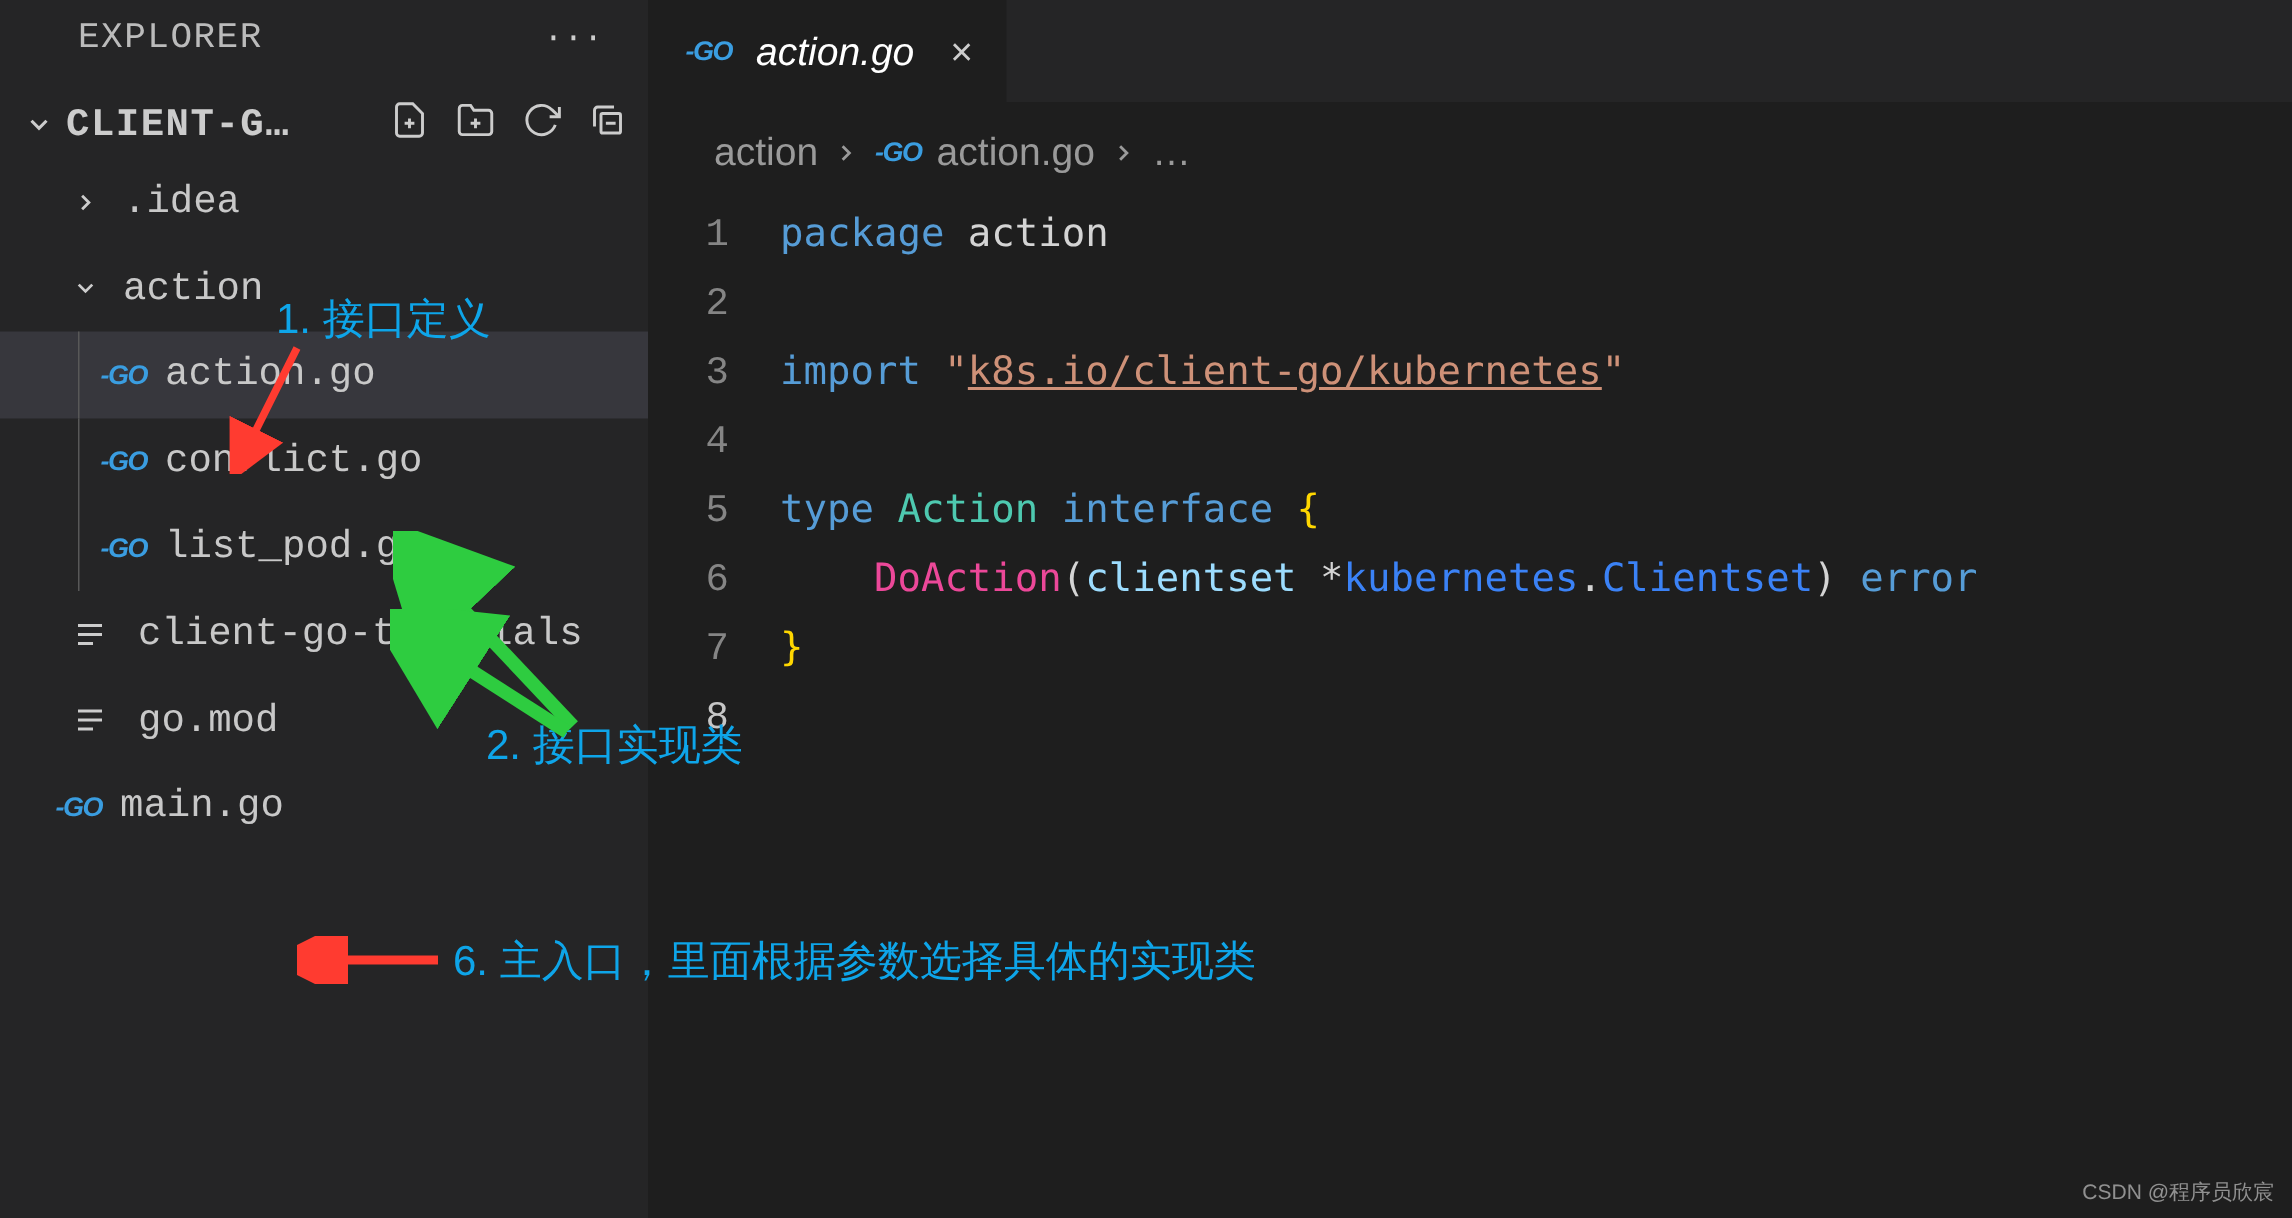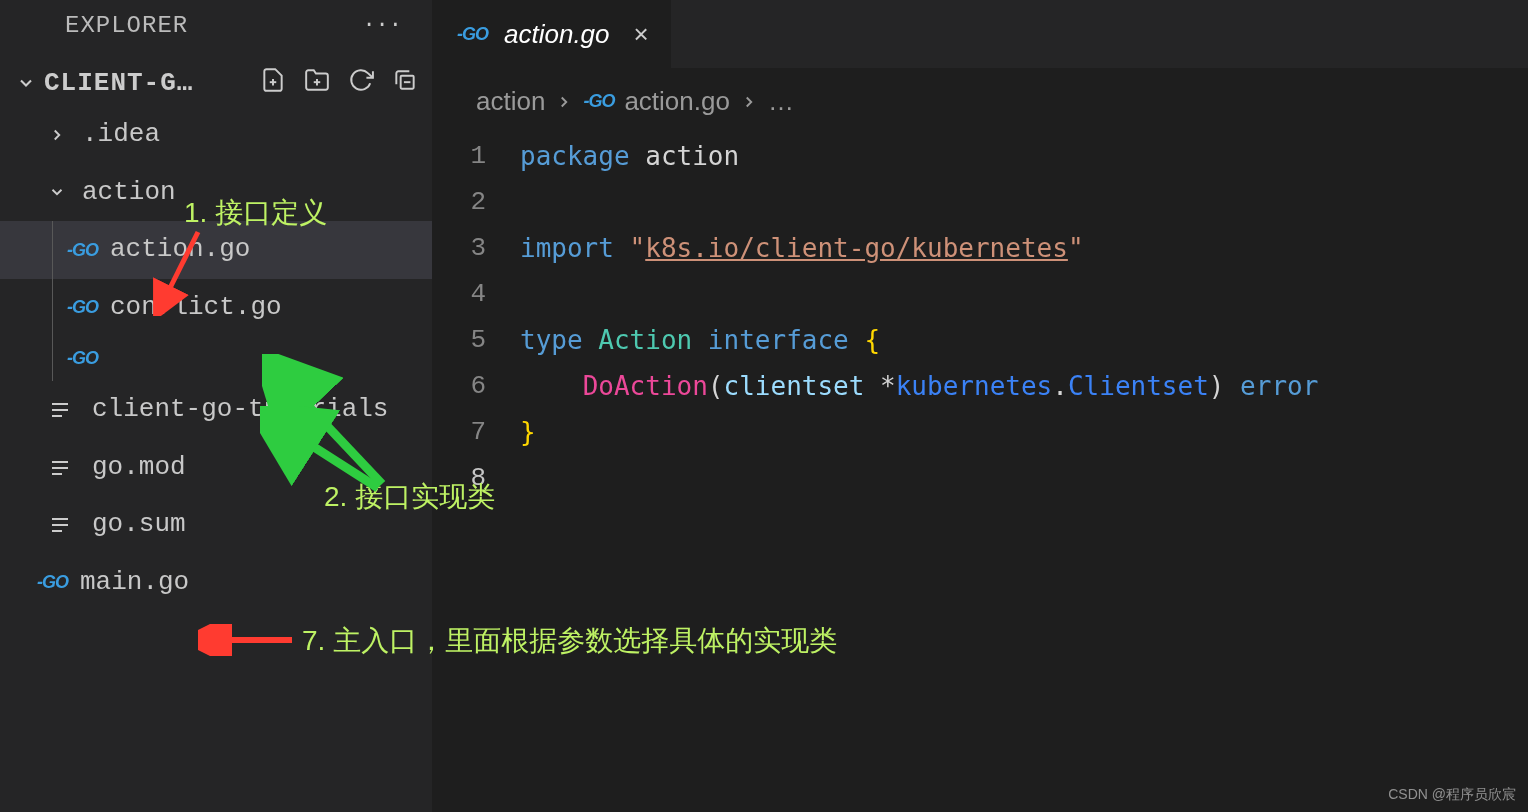--- a/index.html
+++ b/index.html
@@ -19,21 +19,20 @@
     display: flex;
     flex-direction: column;
     flex-shrink: 0;
   }
   .explorer-header {
     display: flex;
     align-items: center;
     justify-content: space-between;
     padding: 12px 20px 20px 52px;
     color: #bbbbbb;
-    margin-left: 13px;
   }
   .explorer-title { font-size: 24px; letter-spacing: 1px; }
   .ellipsis { font-size: 22px; color: #cccccc; padding-right: 10px; }
   .project-header {
     display: flex;
     align-items: center;
     padding: 8px 14px 8px 16px;
     color: #cccccc;
   }
   .project-header .chev { margin-right: 8px; }
@@ -140,21 +139,21 @@
   .k-type { color: #4ec9b0; }
   .k-func { color: #ec4899; }
   .k-param { color: #9cdcfe; }
   .k-brace { color: #ffd700; }
   .k-dot { color: #d4d4d4; }
   .k-ident { color: #3b82f6; }
   .annotation {
     position: absolute;
     font-family: "PingFang SC","Microsoft YaHei", sans-serif;
     font-size: 28px;
-    color: #bef264;
+    color: #0ea5e9;
     pointer-events: none;
   }
   .watermark {
     position: absolute;
     right: 12px;
     bottom: 8px;
     color: rgba(220,220,220,0.6);
     font-family: sans-serif;
     font-size: 14px;
   }
@@ -220,50 +219,41 @@
       <span>action.go</span>
     </li>
     <li class="tree-item depth-2">
       <span class="tree-line"></span>
       <span class="go-icon">GO</span>
       <span>conflict.go</span>
     </li>
     <li class="tree-item depth-2">
       <span class="tree-line"></span>
       <span class="go-icon">GO</span>
+      <span>list_pod.go</span>
     </li>
     <li class="tree-item depth-1">
       <span class="file-icon">
           <svg width="24" height="24" viewBox="0 0 24 24" fill="none" stroke="#ccc" stroke-width="2">
             <line x1="4" y1="6" x2="20" y2="6"></line>
             <line x1="4" y1="12" x2="20" y2="12"></line>
             <line x1="4" y1="18" x2="14" y2="18"></line>
           </svg>
         </span>
       <span>client-go-tutorials</span>
     </li>
     <li class="tree-item depth-1">
       <span class="file-icon">
           <svg width="24" height="24" viewBox="0 0 24 24" fill="none" stroke="#ccc" stroke-width="2">
             <line x1="4" y1="6" x2="20" y2="6"></line>
             <line x1="4" y1="12" x2="20" y2="12"></line>
             <line x1="4" y1="18" x2="14" y2="18"></line>
           </svg>
         </span>
       <span>go.mod</span>
-    </li>
-    <li class="tree-item depth-1">
-      <span class="file-icon">
-          <svg width="24" height="24" viewBox="0 0 24 24" fill="none" stroke="#ccc" stroke-width="2">
-            <line x1="4" y1="6" x2="20" y2="6"></line>
-            <line x1="4" y1="12" x2="20" y2="12"></line>
-            <line x1="4" y1="18" x2="14" y2="18"></line>
-          </svg>
-        </span>
-      <span>go.sum</span>
     </li>
     <li class="tree-item" style="padding-left:34px">
       <span class="go-icon">GO</span>
       <span>main.go</span>
     </li>
   </ul>
 </div>
 
 <div class="editor">
   <div class="tabs">
@@ -325,21 +315,21 @@
 </svg>
 <svg class="arrow" style="left:260px; top:406px;" width="140" height="100">
   <defs>
       <marker id="ah3" markerWidth="10" markerHeight="10" refX="5" refY="5" orient="auto">
         <polygon points="0 0, 10 5, 0 10" fill="#2ecc40"></polygon>
       </marker>
     </defs>
   <line x1="118" y1="82" x2="18" y2="18" stroke="#2ecc40" stroke-width="9" marker-end="url(#ah3)"></line>
 </svg>
 
-<div class="annotation" style="left:302px; top:622px;">7. 主入口，里面根据参数选择具体的实现类</div>
+<div class="annotation" style="left:302px; top:622px;">6. 主入口，里面根据参数选择具体的实现类</div>
 <svg class="arrow" style="left:198px; top:624px;" width="100" height="32">
   <defs>
       <marker id="ah4" markerWidth="9" markerHeight="9" refX="4" refY="4.5" orient="auto">
         <polygon points="0 0, 9 4.5, 0 9" fill="#ff3b30"></polygon>
       </marker>
     </defs>
   <line x1="94" y1="16" x2="10" y2="16" stroke="#ff3b30" stroke-width="6" marker-end="url(#ah4)"></line>
 </svg>
 
 <div class="watermark">CSDN @程序员欣宸</div>

